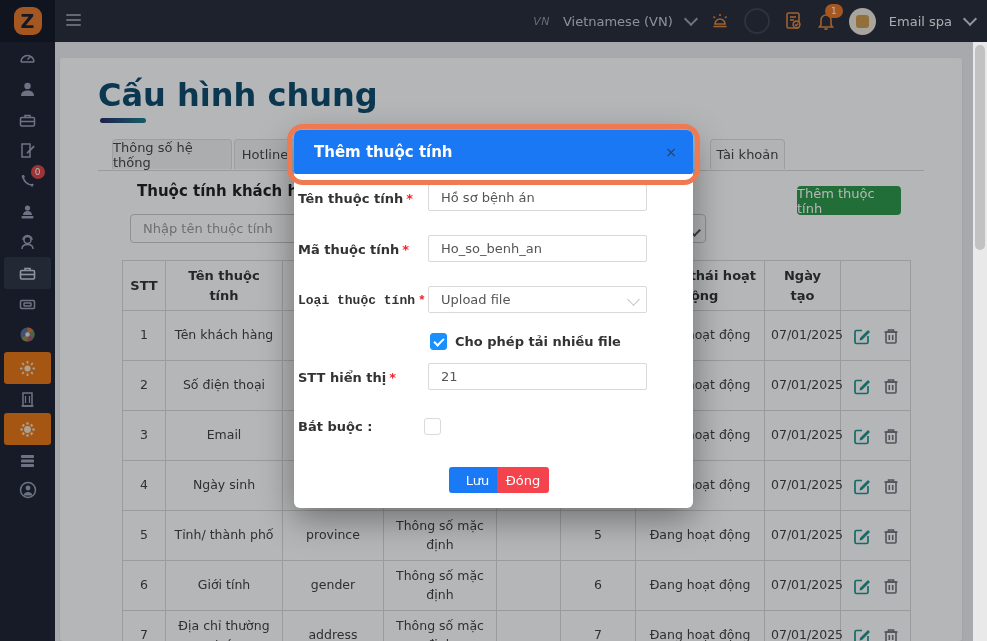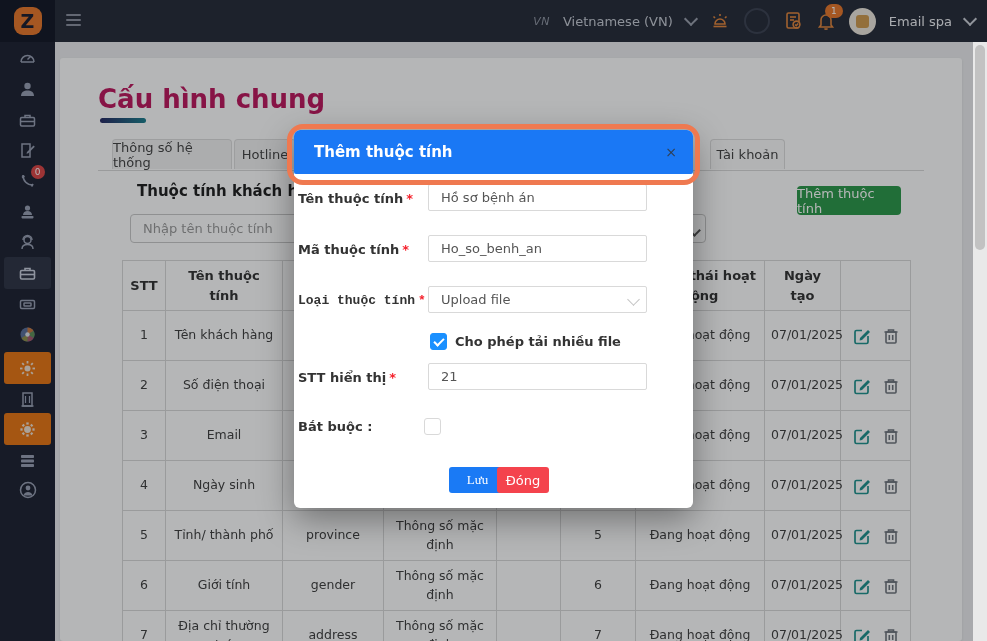--- a/index.html
+++ b/index.html
@@ -30,21 +30,21 @@
   
   .sidebar{left:0;top:42px;width:55px;height:599px;background:#1d2232;z-index:1;}
   .side-item{position:absolute;left:0;width:55px;height:32px;display:flex;align-items:center;justify-content:center;}
   .side-block-light{position:absolute;left:4px;width:47px;height:32px;background:#2e3445;border-radius:3px;}
   .side-block-orange{position:absolute;left:4px;width:47px;height:32px;background:#e87613;border-radius:3px;}
   .phone-badge{position:absolute;top:-7px;right:-8px;width:14px;height:14px;border-radius:7px;background:#dd4646;color:#fff;
     font-size:9px;display:flex;align-items:center;justify-content:center;}
 
   
   .card{left:60px;top:58px;width:902px;height:583px;background:#ffffff;border-radius:3px;box-shadow:0 1px 3px rgba(0,0,0,.08);}
-  .page-title{left:98px;top:84px;font-size:26px;font-weight:600;color:#be185d;}
+  .page-title{left:98px;top:76px;font-size:32px;font-weight:600;color:#0c4a6e;}
   .title-underline{left:100px;top:118px;width:46px;height:5px;border-radius:3px;background:linear-gradient(90deg,#272a63,#1d7f8e);}
   .tabs-line{left:98px;top:139px;width:826px;height:31px;border-bottom:1px solid #d8d8d8;}
   .tab{position:absolute;top:139px;height:30px;background:#f3f3f3;border:1px solid #dddddd;border-bottom:none;
     border-radius:4px 4px 0 0;display:flex;align-items:center;justify-content:center;font-size:13px;color:#444;box-sizing:border-box;}
   .tab.t1{left:112px;width:120px;}
   .tab.t2{left:234px;width:62px;}
   .tab.t3{left:710px;width:75px;background:#fbfbfb;}
   .section-label{left:137px;top:182px;font-size:15px;font-weight:700;color:#1f1f1f;}
   .btn-add{left:797px;top:186px;width:104px;height:29px;background:#2c9949;border-radius:4px;color:#fff;font-size:13px;
     display:flex;align-items:center;justify-content:center;}
@@ -78,21 +78,21 @@
   .f-star{color:#f5222d;margin-left:3px;}
   .f-input{position:absolute;left:134px;width:219px;height:27px;border:1px solid #d9d9d9;border-radius:2px;
     box-sizing:border-box;font-size:13px;color:#555;padding:0 12px;font-family:inherit;background:#fff;}
   .sel-chev{position:absolute;left:335px;width:8px;height:8px;border-right:1.5px solid #c3c3c3;border-bottom:1.5px solid #c3c3c3;transform:rotate(45deg);}
   .cbox{position:absolute;width:17px;height:17px;border:1px solid #d9d9d9;border-radius:3px;background:#fff;box-sizing:border-box;}
   .cbox.checked{background:#1a90ff;border-color:#1a90ff;}
   .cbox.checked::after{content:"";position:absolute;left:5px;top:2px;width:4px;height:8px;
     border-right:2px solid #fff;border-bottom:2px solid #fff;transform:rotate(45deg);}
   .cb-label{position:absolute;font-size:13px;font-weight:700;color:#333;}
   .btn{position:absolute;height:26px;border-radius:3px;color:#fff;font-size:13px;display:flex;align-items:center;justify-content:center;cursor:pointer;}
-  .btn-save{left:155px;top:337px;width:57px;background:#1a7af5;font-family:Liberation Serif, serif;}
+  .btn-save{left:155px;top:337px;width:57px;background:#1a7af5;}
   .btn-close{left:203px;top:337px;width:52px;background:#f4434d;}
 </style>
 </head>
 <body>
 
 <div class="canvas">
 
   <div class="abs topbar">
     <div class="abs logo-block">
       <div class="logo-badge">Z</div>

